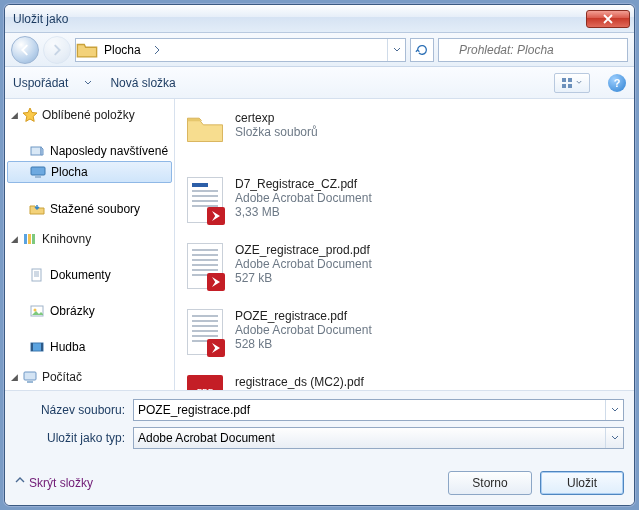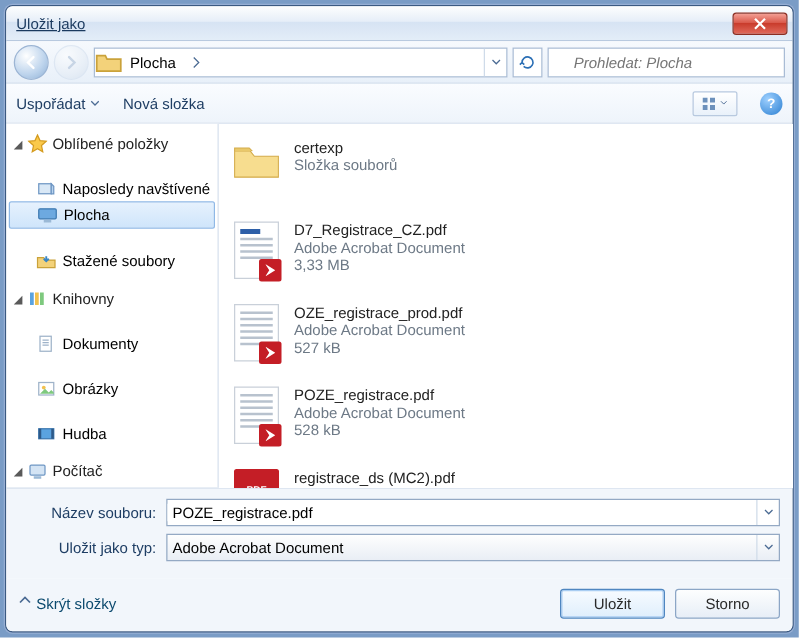--- a/index.html
+++ b/index.html
@@ -1,34 +1,34 @@
 <!DOCTYPE html>
 <html><head>
 <meta charset="utf-8">
 <style>
 * { box-sizing: border-box; margin: 0; padding: 0; font-family: "Segoe UI", Tahoma, sans-serif; font-size: 12px; }
 body { background: #7a9cc6; padding: 4px; }
 .window { width: 631px; height: 502px; background: #fff; border: 1px solid #3b5a82; border-radius: 6px; overflow: hidden; display: flex; flex-direction: column; box-shadow: 0 0 0 1px #96aed4; }
 .titlebar { height: 28px; background: linear-gradient(#fdfefe,#e6eef8 45%,#d6e3f3 46%,#e3edf8); display: flex; align-items: center; padding: 0 4px 0 8px; border-bottom: 1px solid #b8c9df; }
-.titlebar .title { color: #1b3a5f; flex: 1; text-decoration: underline; }
+.titlebar .title { color: #1b3a5f; flex: 1; }
 .titlebar .close { width: 44px; height: 18px; background: linear-gradient(#f39f94,#d9594b 45%,#c83a2a 46%,#e06a5b); border: 1px solid #8b2e22; border-radius: 3px; display: flex; align-items: center; justify-content: center; color: #fff; font-weight: bold; }
 .navbar { height: 34px; background: linear-gradient(#f6f9fd,#e8f0f9); display: flex; align-items: center; padding: 2px 6px; gap: 4px; border-bottom: 1px solid #c9d7e9; }
 .navbtn { width: 28px; height: 28px; border-radius: 50%; border: 1px solid #9cb5d4; background: radial-gradient(circle at 35% 30%,#fff,#bcd3ec 60%,#8fb0d5); display: flex; align-items: center; justify-content: center; }
 .navbtn.fwd { opacity: .55; border-color: #cfdcec; background: radial-gradient(circle at 35% 30%,#fff,#e4ecf5 60%,#d0dcea); }
 .navbtn svg { width: 14px; height: 14px; }
 .crumb { flex: 1; height: 24px; border: 1px solid #a9bcd5; background: #fff; display: flex; align-items: center; }
 .crumb .folder-ic { width: 22px; display: flex; justify-content: center; }
 .crumb .seg { padding: 0 6px; height: 100%; display: flex; align-items: center; border-right: 1px solid transparent; }
 .crumb .chev { padding: 0 6px; display: flex; align-items: center; }
 .crumb .drop { margin-left: auto; width: 18px; border-left: 1px solid #cfdbe9; height: 100%; display: flex; align-items: center; justify-content: center; }
 .refresh { width: 24px; height: 24px; border: 1px solid #a9bcd5; background: #fff; display: flex; align-items: center; justify-content: center; }
 .search { width: 190px; height: 24px; border: 1px solid #a9bcd5; background: #fff; display: flex; align-items: center; padding: 0 20px; }
 .search input { border: none; outline: none; flex: 1; font-style: italic; color: #7d8fa6; }
 .toolbar { height: 32px; background: linear-gradient(#fafcff,#eef4fb); display: flex; align-items: center; padding: 0 8px; gap: 18px; border-bottom: 1px solid #d5e0ee; }
-.toolbar .tb-btn { color: #1f3e64; display: flex; align-items: center; gap: 4px; }
+.toolbar .tb-btn { color: #1f3e64; display: flex; align-items: center; gap: 16px; }
 .toolbar .spacer { flex: 1; }
 .toolbar .view-btn { width: 36px; height: 20px; border: 1px solid #b8c9df; background: linear-gradient(#fff,#e9f1fa); border-radius: 2px; display: flex; align-items: center; justify-content: center; gap: 2px; }
 .toolbar .help { width: 18px; height: 18px; border-radius: 50%; background: radial-gradient(circle at 35% 30%,#9ed0ff,#2b7fd1); color: #fff; font-weight: bold; display: flex; align-items: center; justify-content: center; font-size: 11px; }
 .body { flex: 1; display: flex; min-height: 0; }
 .sidebar { width: 170px; border-right: 1px solid #d7e1ee; overflow: hidden; padding: 6px 0; background: #fff; }
 .group-hdr { display: flex; align-items: center; gap: 4px; padding: 2px 4px 2px 6px; }
 .group-hdr .tri { font-size: 9px; color: #5a5a5a; }
 .group-hdr .lbl { color: #222; }
 .tree-item { display: flex; align-items: center; gap: 5px; padding: 2px 4px 2px 24px; white-space: nowrap; overflow: hidden; margin-top: 16px; }
 .tree-item.selected { background: linear-gradient(#e6f1fd,#cfe5fb); border: 1px solid #8fb8e6; border-radius: 2px; margin: 0 2px; padding-left: 22px; }
@@ -50,21 +50,21 @@
 .meta .name { color: #222; }
 .meta .type, .meta .size { color: #6d7986; }
 .bottom { border-top: 1px solid #d7e1ee; background: #f2f6fb; padding: 8px 10px; }
 .form-row { display: flex; align-items: center; gap: 8px; margin-bottom: 6px; }
 .form-row .lbl { width: 110px; text-align: right; color: #1f3e64; }
 .form-row .field { flex: 1; height: 22px; border: 1px solid #94a9c4; background: #fff; display: flex; align-items: center; }
 .form-row input { border: none; outline: none; flex: 1; padding: 0 4px; }
 .form-row .dd { width: 18px; border-left: 1px solid #cfdbe9; height: 100%; display: flex; align-items: center; justify-content: center; color: #4a6a93; }
 .form-row .combo { flex: 1; height: 22px; border: 1px solid #94a9c4; background: linear-gradient(#fefefe,#e9eef5); display: flex; align-items: center; padding-left: 4px; }
 .footer { display: flex; align-items: center; padding: 8px 10px 10px; gap: 8px; background: #f2f6fb; }
-.footer .hide { display: flex; align-items: flex-start; gap: 4px; color: #0c4a6e; }
+.footer .hide { display: flex; align-items: flex-start; gap: 4px; color: #701a75; }
 .footer .spacer { flex: 1; }
 .btn { min-width: 84px; height: 24px; border: 1px solid #8ca6c6; background: linear-gradient(#fdfefe,#e7eef7); border-radius: 3px; display: flex; align-items: center; justify-content: center; color: #2a2a2a; }
 .btn.primary { border-color: #4f86c0; box-shadow: 0 0 0 1px #a9cdf2 inset; background: linear-gradient(#f7fbff,#dfeefc); }
 .gap { height: 10px; }
 </style>
 </head>
 <body>
 
 <div class="window">
 
@@ -373,21 +373,21 @@
   </div>
 
   <div class="footer">
     <div class="hide">
       <svg width="10" height="8" viewBox="0 0 10 8">
           <path d="M1 6 L5 2 L9 6" stroke="#4a6a93" fill="none" stroke-width="1.4"></path>
         </svg>
       <span>Skrýt složky</span>
     </div>
     <div class="spacer"></div>
+    <div class="btn">
+        <span>Storno</span>
+      </div>
     <div class="btn primary">
         <span>Uložit</span>
       </div>
-    <div class="btn">
-        <span>Storno</span>
-      </div>
   </div>
 
 </div>
 
 </body></html>

